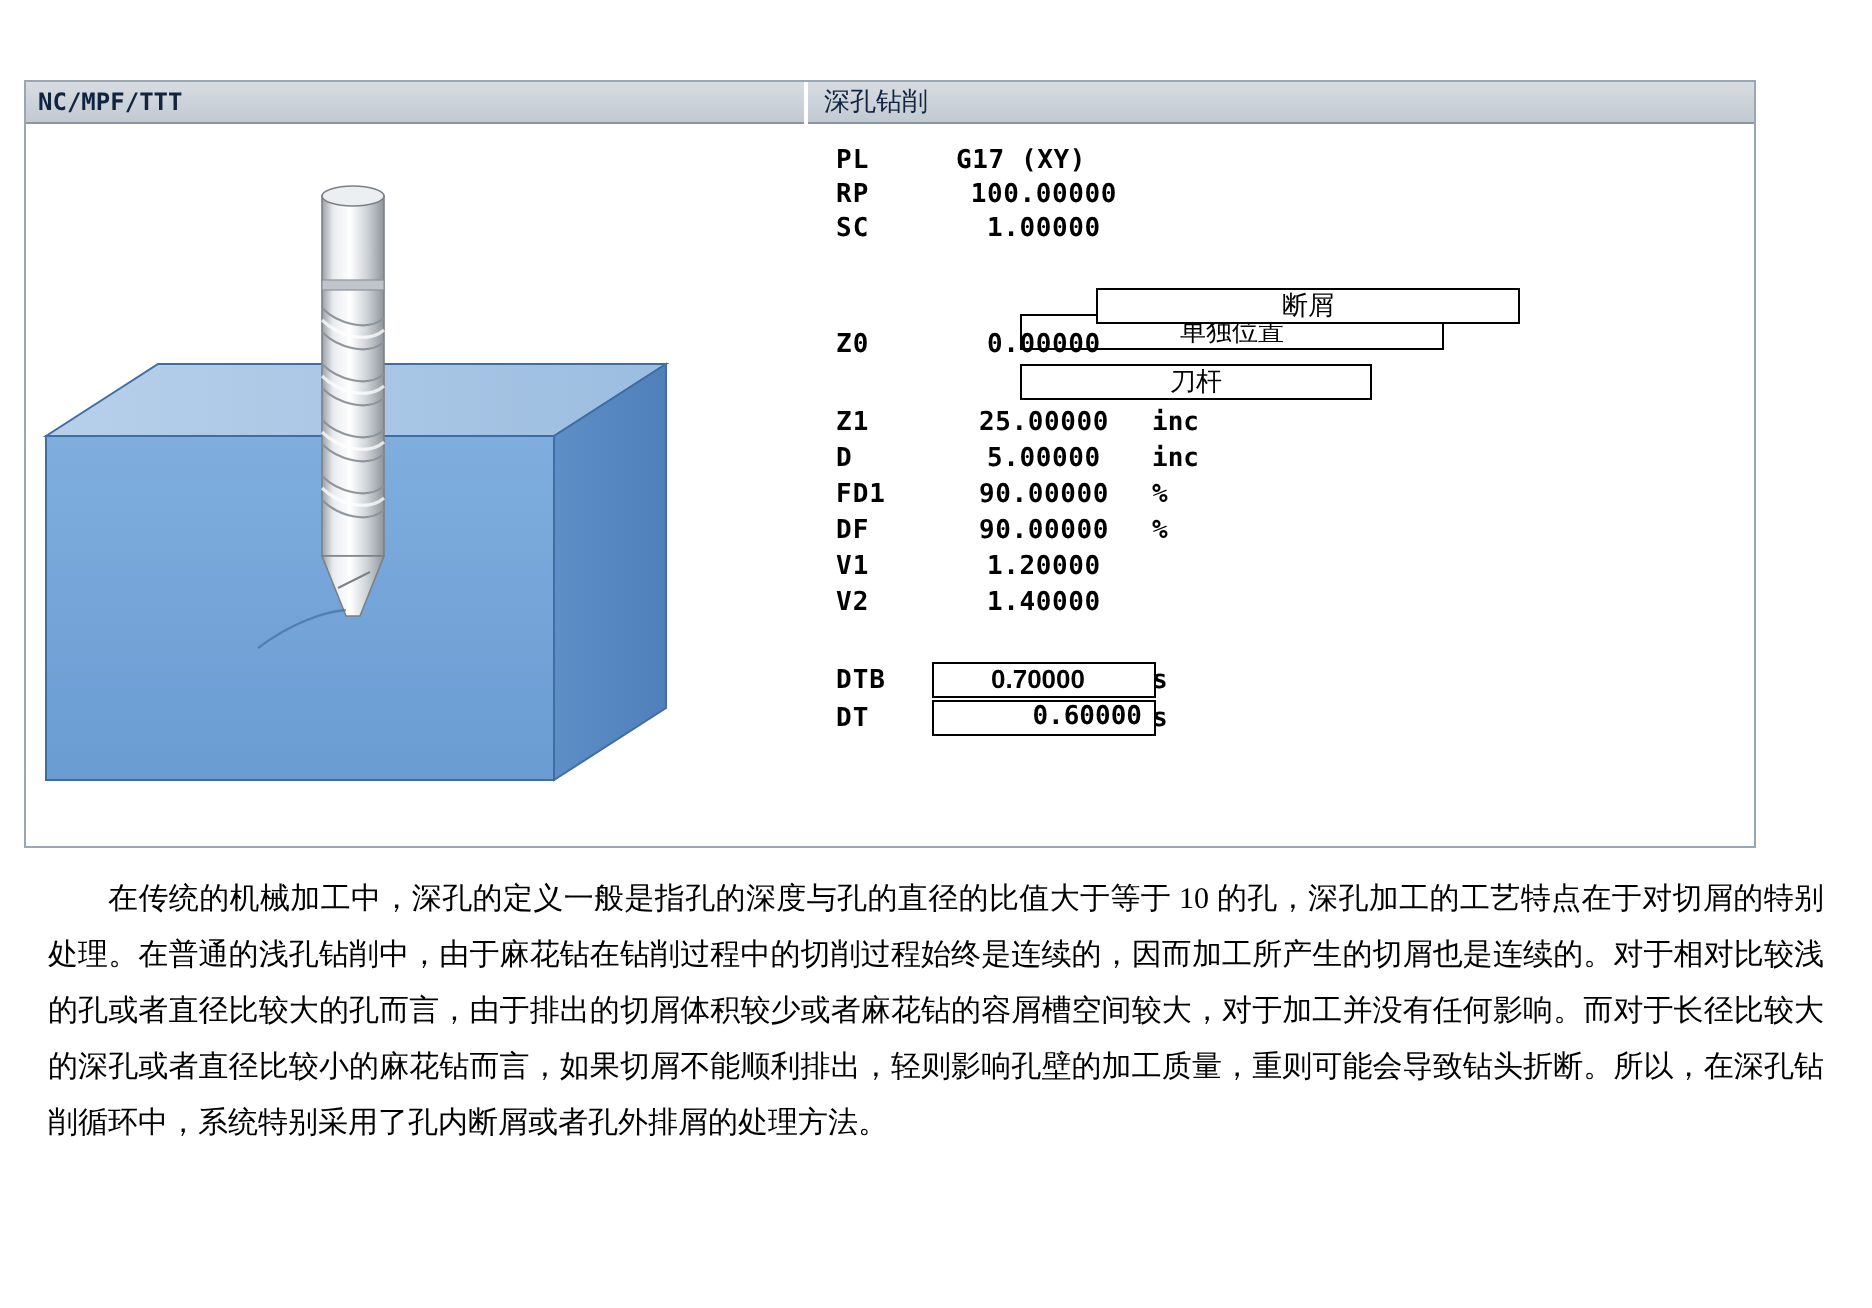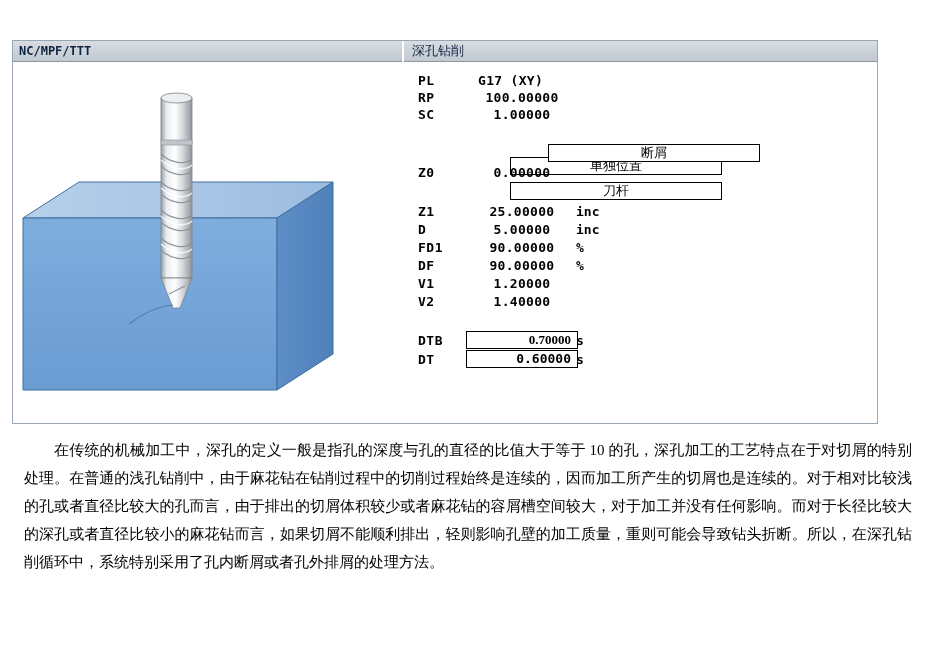--- a/index.html
+++ b/index.html
@@ -245,21 +245,21 @@
 
       <div class="pbox" style="left:106px; top:63px; width:212px;margin-top:32px;">单独位置</div>
 
       <div class="pbox" style="left:106px; top:82px; width:212px;margin-left:38px;">断屑</div>
 
       <div class="prow" style="top:102px;">
         <span class="plabel">Z0</span>
         <span class="pval num">0.00000</span>
       </div>
 
-      <div class="pbox" style="left:106px; top:120px; width:212px;">刀杆</div>
+      <div class="pbox" style="left:106px; top:120px; width:176px;">刀杆</div>
 
       <div class="prow" style="top:141px;">
         <span class="plabel">Z1</span>
         <span class="pval num">25.00000</span>
         <span class="punit">inc</span>
       </div>
 
       <div class="prow" style="top:159px;">
         <span class="plabel">D</span>
         <span class="pval num">5.00000</span>
@@ -284,21 +284,21 @@
       </div>
 
       <div class="prow" style="top:231px;">
         <span class="plabel">V2</span>
         <span class="pval num">1.40000</span>
       </div>
 
       <div class="prow" style="top:270px;">
         <span class="plabel">DTB</span>
       </div>
-      <div class="pbox" style="left:62px; top:269px; width:112px; text-align:right; padding-right:6px; font-family:Liberation Serif, serif; font-weight:bold;">0.70000</div>
+      <div class="pbox" style="left:62px; top:269px; width:112px; text-align:center; padding-right:6px; font-family:Liberation Sans, sans-serif; font-weight:bold;">0.70000</div>
       <div class="prow" style="top:270px;">
         <span class="punit">s</span>
       </div>
 
       <div class="prow" style="top:289px;">
         <span class="plabel">DT</span>
       </div>
       <div class="pbox" style="left:62px; top:288px; width:112px; text-align:right; padding-right:6px; font-family:'DejaVu Sans Mono',monospace; font-weight:bold;">0.60000</div>
       <div class="prow" style="top:289px;">
         <span class="punit">s</span>

